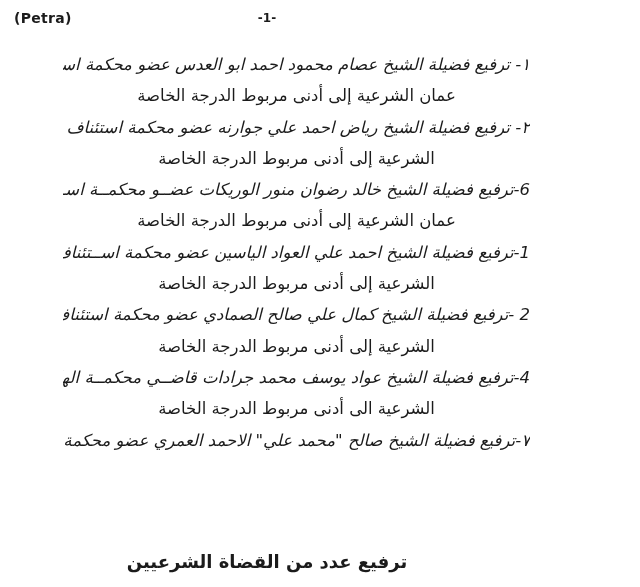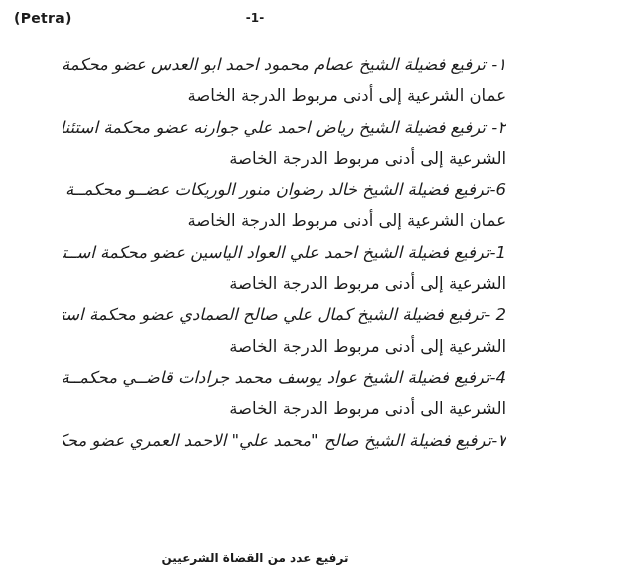--- a/index.html
+++ b/index.html
@@ -7,20 +7,21 @@
     width: 640px; height: 587px;
     background: #ffffff;
     font-family: "DejaVu Sans", sans-serif;
     color: #1b1b1b;
   }
   .page {
     position: relative;
     width: 510px; height: 587px;
     background: #ffffff;
     overflow: hidden;
+    padding-left: 24px;
   }
   .header { position: absolute; top: 10px; left: 0; width: 100%; height: 22px; }
   .source-label {
     position: absolute; left: 14px; top: 0;
     font-size: 14px; font-weight: 700; letter-spacing: 0.3px;
   }
   .page-number {
     position: absolute; left: 0; right: 0; top: 1px;
     text-align: center;
     font-size: 12px; font-weight: 600;
@@ -34,27 +35,27 @@
   .item { margin: 0; }
   .line1 {
     text-align: justify;
     text-align-last: justify;
     white-space: nowrap;
     overflow: hidden;
     font-style: italic;
   }
   
   .line1::after { content: ""; display: inline-block; width: 100%; }
-  .line2 { text-align: right; }
+  .line2 { text-align: center; }
   .caption {
     position: absolute; top: 551px; left: 0; width: 100%;
     direction: rtl;
     text-align: center;
     font-weight: 700;
-    font-size: 12px;
+    font-size: 18px;
     letter-spacing: 0.2px;
   }
 </style>
 </head>
 <body>
 
 <div class="page">
 
   <div class="header">
     <span class="source-label">(Petra)</span>

